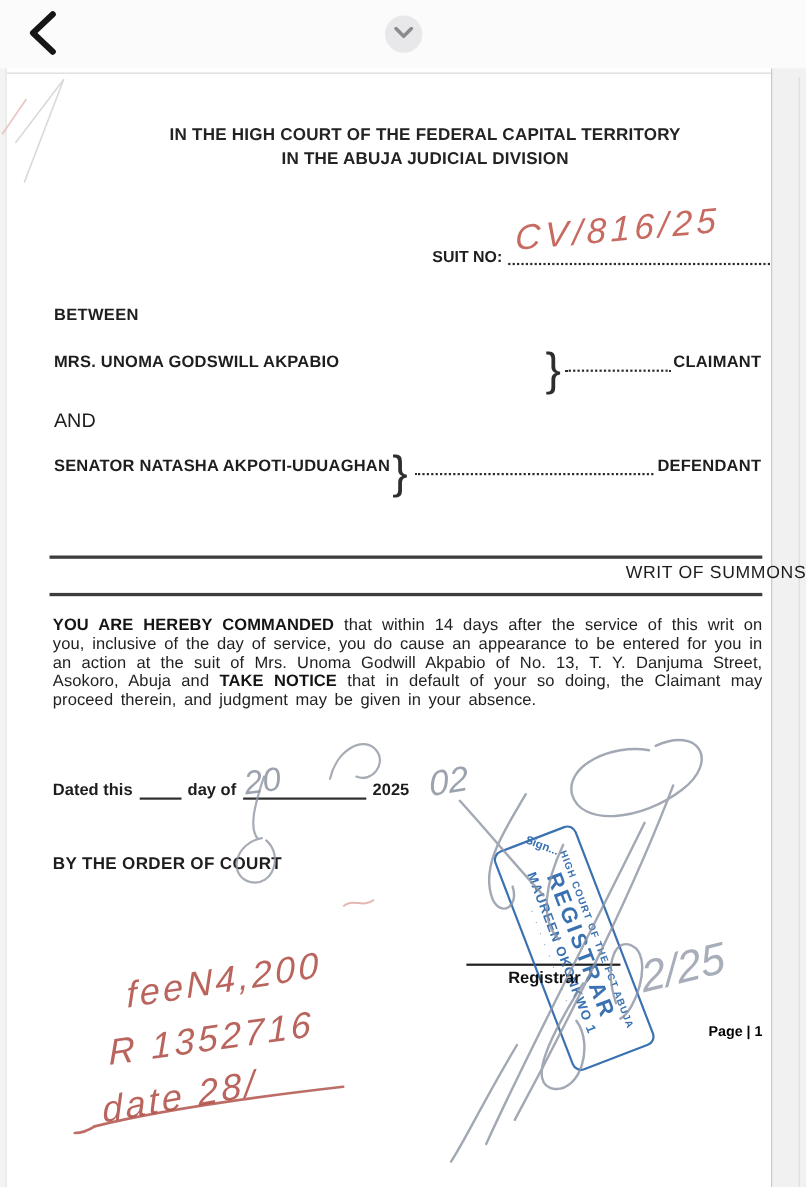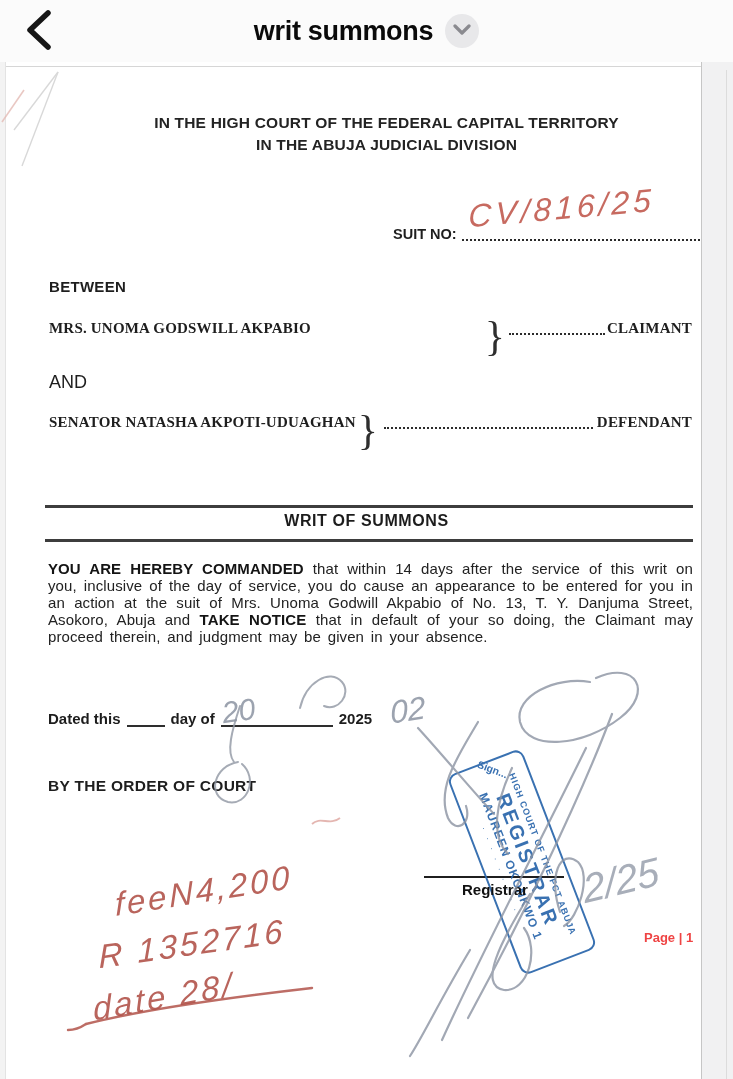--- a/index.html
+++ b/index.html
@@ -22,48 +22,48 @@
 
   
   .doc { color:#1e1e1e; }
   .court-heading { position:absolute; left:0; top:112px; width:733px; text-align:center;
                    font-size:15.5px; font-weight:700; line-height:22px; letter-spacing:.2px; color:#232323;padding-left:40px; }
   .suit-row { position:absolute; left:393px; top:226px; display:flex; align-items:center; font-size:14.5px; font-weight:600; }
   .dots { display:inline-block; border-bottom:2.5px dotted #2b2b2b; height:13px; }
   .suit-row .dots { width:238px; margin-left:5px; }
 
   .between { position:absolute; left:49px; top:278px; font-size:15px; font-weight:600; letter-spacing:.3px; }
-  .party-row { position:absolute; left:49px; width:643px; display:flex; align-items:center; font-size:15px; font-weight:700; letter-spacing:.2px;font-family:Liberation Serif, serif; }
+  .party-row { position:absolute; left:49px; width:643px; display:flex; align-items:flex-end; font-size:15px; font-weight:700; letter-spacing:.2px; }
   .claimant-row { top:318px; }
   .and { position:absolute; left:49px; top:372px; font-size:18px; font-weight:400; }
   .defendant-row { top:412px; }
   .bracket { font-size:42px; font-weight:400; color:#2e2e2e; line-height:20px; position:relative; top:8px; padding:0 2px; }
   .party-spacer { flex:1; }
   .dots-claimant { width:96px; margin:0 2px; }
   .dots-defendant { flex:1; margin:0 4px; }
 
   .rule { position:absolute; left:45px; right:40px; height:2.5px; background:#3d3d3d; }
   .rule-top { top:505px; } .rule-bottom { top:539px; }
-  .section-title { position:absolute; left:0; top:512px; width:733px; text-align:center;
-                   font-size:16px; font-weight:700; letter-spacing:.6px; color:#1c1c1c; }
+  .section-title { position:absolute; left:0; top:512px; width:733px; text-align:right;
+                   font-size:16px; font-weight:400; letter-spacing:.6px; color:#1c1c1c; }
 
   .body-par { position:absolute; left:48px; top:560px; width:645px; font-size:15px; line-height:17px;
               text-align:justify; text-align-last:left; color:#222; word-spacing:2.5px; letter-spacing:.1px; }
   .body-par b { font-weight:700; color:#141414; }
 
   .dated-row { position:absolute; left:48px; top:710px; display:flex; align-items:flex-end; gap:6px;
                font-size:15px; font-weight:700; color:#1d1d1d; }
   .blank { display:inline-block; border-bottom:2px solid #2e2e2e; height:14px; }
   .blank-day { width:38px; } .blank-month { width:112px; }
 
   .order-label { position:absolute; left:48px; top:777px; font-size:15.5px; font-weight:700; letter-spacing:.3px; }
 
   .registrar-line { position:absolute; left:424px; top:876px; width:140px; height:2px; background:#1f1f1f; }
   .registrar-label { position:absolute; left:462px; top:881px; font-size:15px; font-weight:700; color:#111; z-index:6; }
-  .page-number { position:absolute; left:644px; top:930px; font-size:13px; color:#ef4444; font-weight:600; }
+  .page-number { position:absolute; left:644px; top:930px; font-size:13px; color:#000000; font-weight:600; }
 
   
   .stamp { position:absolute; left:415px; top:822px; width:214px; height:80px;
            transform:rotate(69deg); transform-origin:50% 50%;
            border:2.5px solid #2b67ac; border-radius:9px; color:#2b67ac;
            display:flex; flex-direction:column; align-items:center; justify-content:center;
            opacity:.93; z-index:5; background:transparent; }
   .stamp-l1 { font-size:9px; font-weight:700; letter-spacing:1px; white-space:nowrap; }
   .stamp-l2 { font-size:20px; font-weight:700; letter-spacing:2.5px; line-height:22px; }
   .stamp-l3 { font-size:12px; font-weight:700; letter-spacing:1px; }
@@ -200,21 +200,20 @@
   </div>
 
   <div class="header">
     <button class="back-btn">
       <span>
         <svg width="34" height="46" viewBox="0 0 34 46">
             <polyline points="28,6 10,23 28,40" fill="none" stroke="#161616" stroke-width="5.5" stroke-linecap="round" stroke-linejoin="round"></polyline>
           </svg>
       </span>
     </button>
-    <span class="title">writ summons</span>
     <button class="dd-circle">
       <span>
         <svg width="18" height="12" viewBox="0 0 18 12">
             <polyline points="2,2 9,9 16,2" fill="none" stroke="#8a8a8f" stroke-width="3.2" stroke-linecap="round" stroke-linejoin="round"></polyline>
           </svg>
       </span>
     </button>
   </div>
 
 </div>

